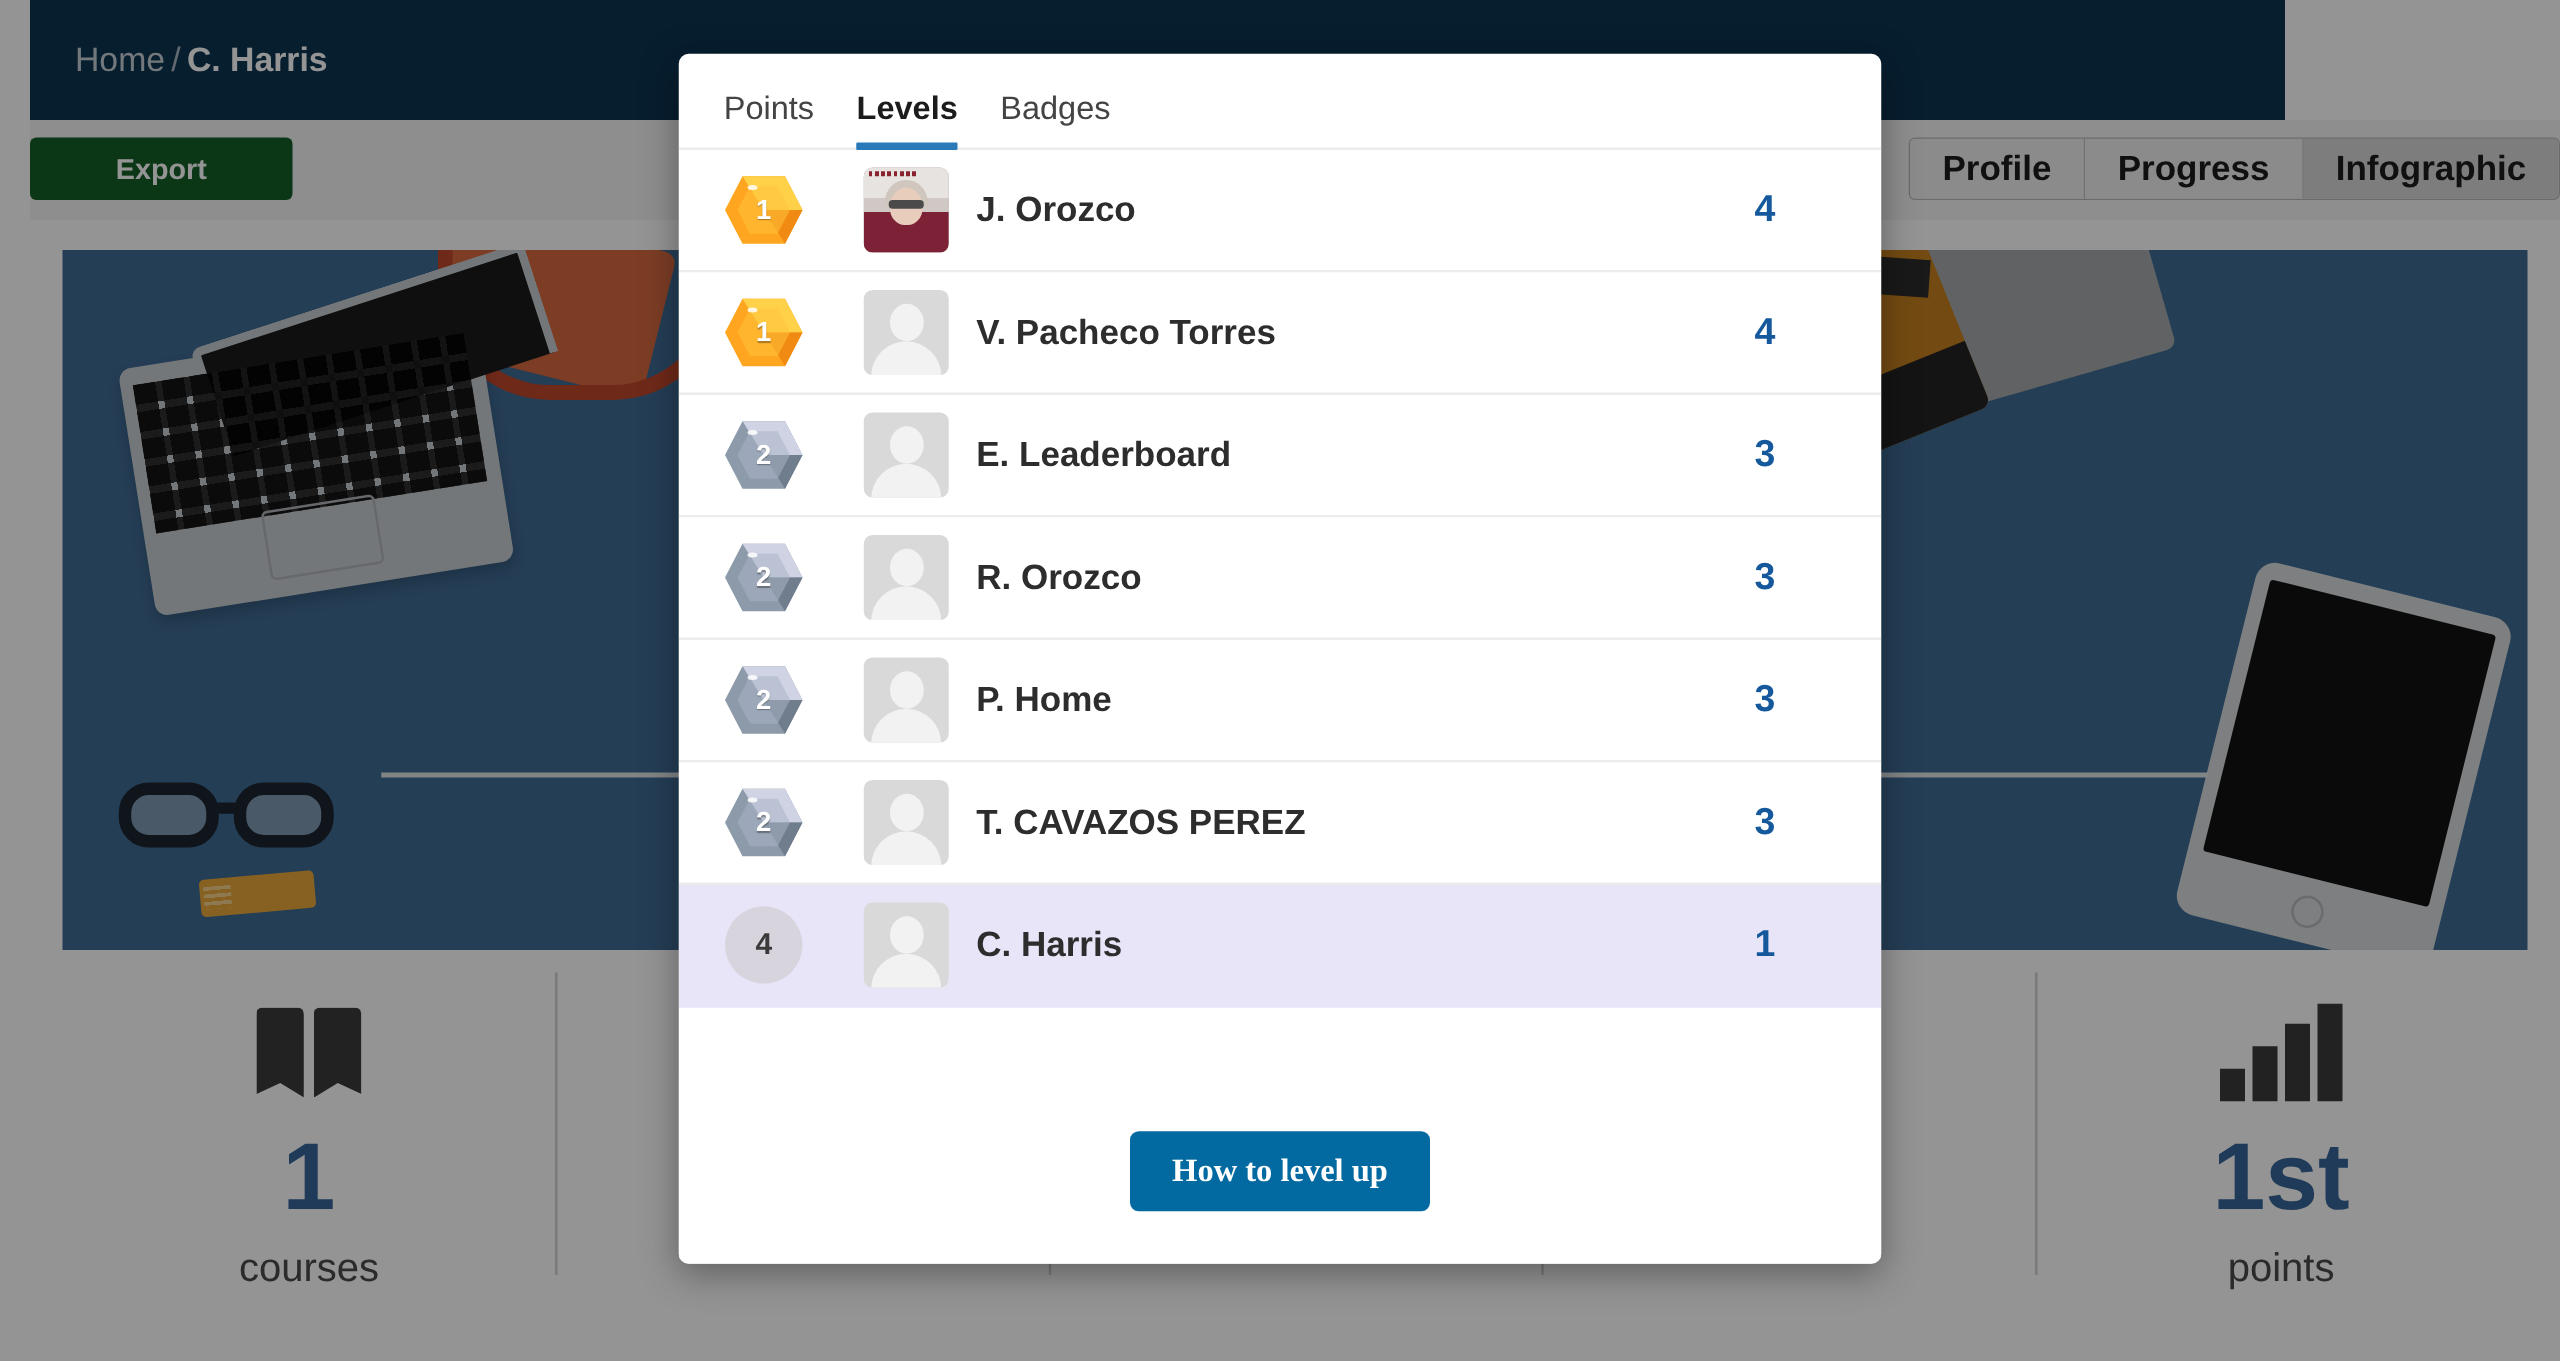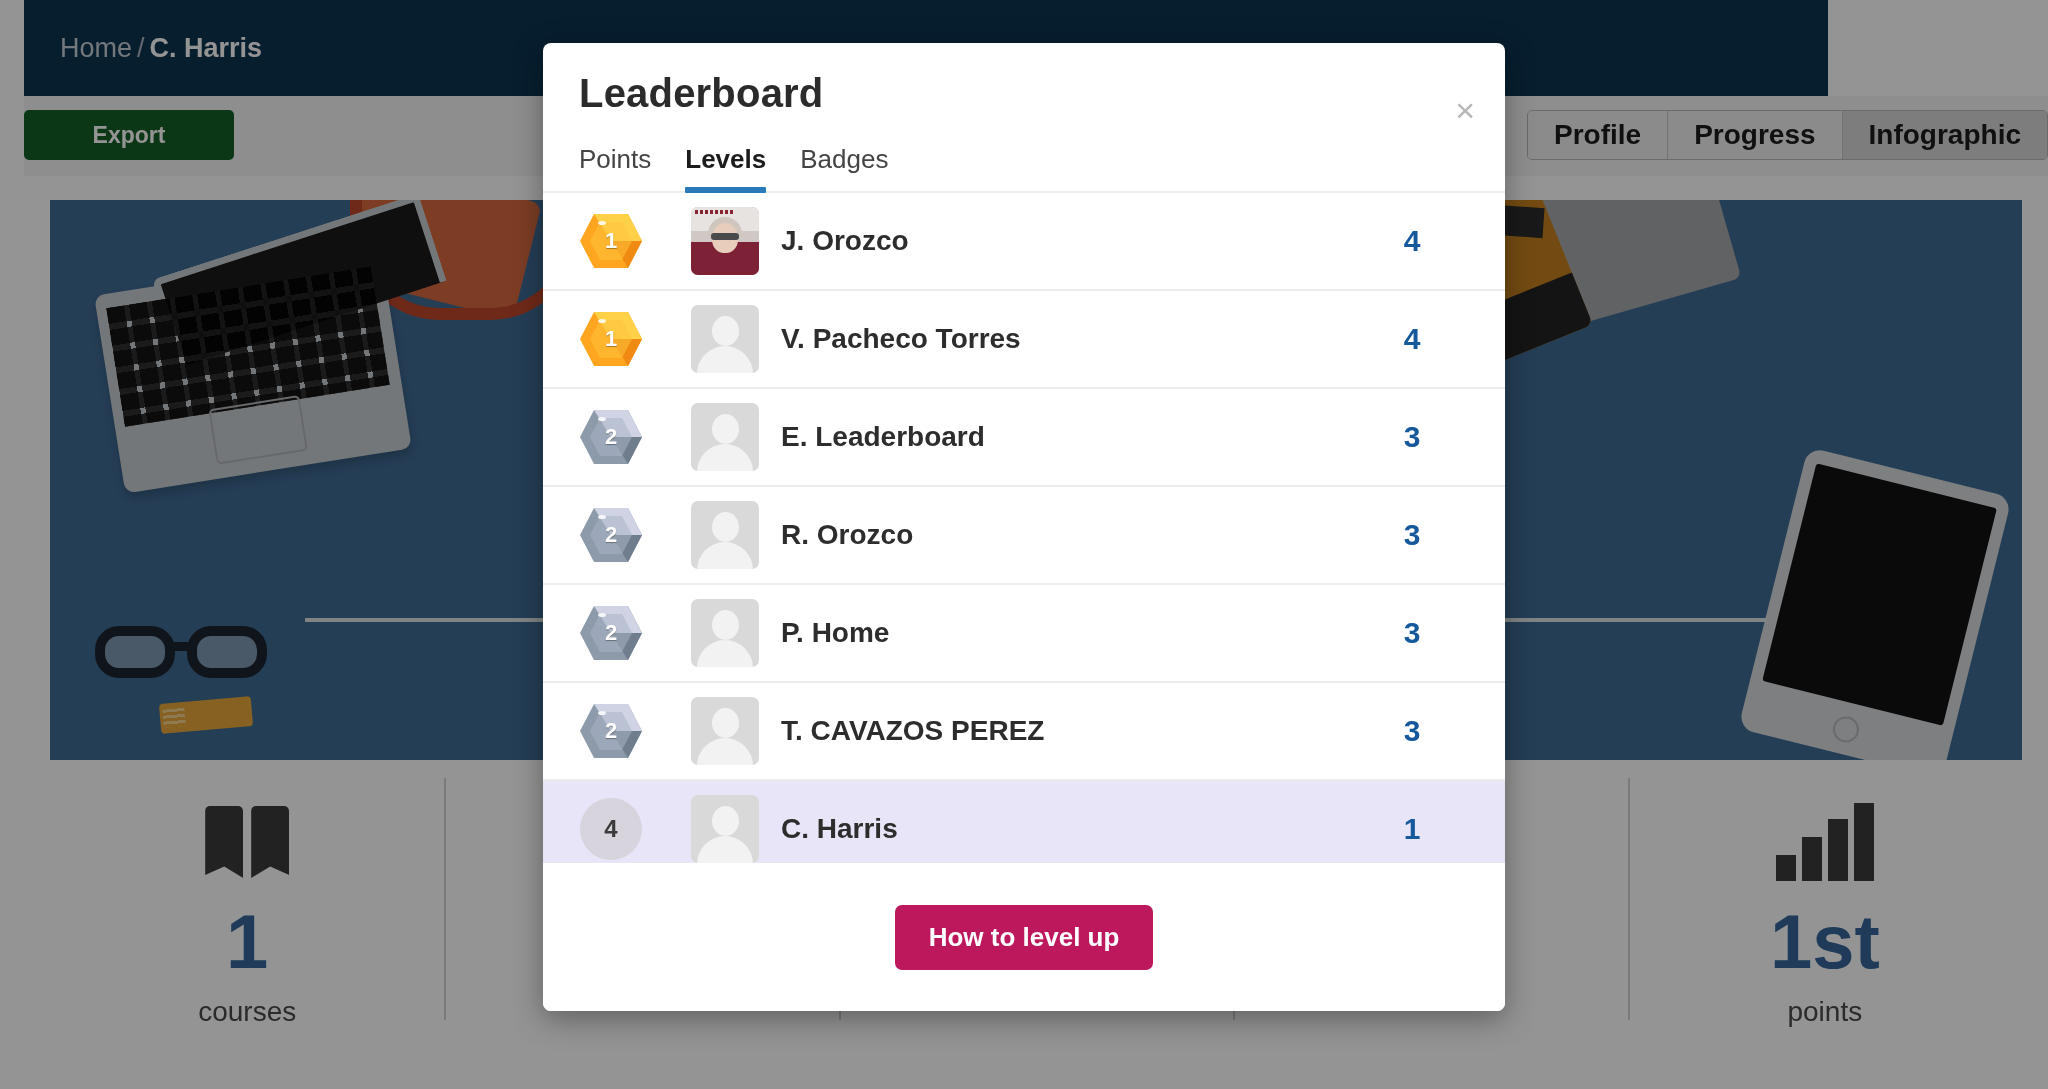--- a/index.html
+++ b/index.html
@@ -172,21 +172,21 @@
   }
   .stat + .stat::before {
     content: ""; position: absolute; left: 0; top: 8px; bottom: 40px;
     width: 2px; background: #d2d2d2;
   }
   .stat .ico { height: 92px; display: flex; align-items: center; justify-content: center; }
   .stat .val {
     font-size: 76px; font-weight: bold; color: #37679b; line-height: 1.05;
     margin-top: 14px;
   }
-  .stat .lbl { font-size: 28px; color: #4a4a4a; margin-top: 14px; }
+  .stat .lbl { font-size: 32px; color: #4a4a4a; margin-top: 14px; }
 
   .icon-book { position: relative; width: 84px; height: 72px; }
   .icon-book .pg {
     position: absolute; top: 0; width: 38px; height: 72px; background: #3b3b3b;
     border-radius: 5px 5px 0 0;
   }
   .icon-book .pg.l { left: 0; clip-path: polygon(0 0,100% 0,100% 100%,50% 84%,0 96%); }
   .icon-book .pg.r { right: 0; clip-path: polygon(0 0,100% 0,100% 96%,50% 84%,0 100%); }
 
   .icon-bars { display: flex; align-items: flex-end; gap: 6px; height: 78px; }
@@ -316,24 +316,24 @@
   
   .lb-list::-webkit-scrollbar { width: 16px; }
   .lb-list::-webkit-scrollbar-track { background: #f7f7f7; }
   .lb-list::-webkit-scrollbar-thumb { background: #c2c2c2; border-radius: 8px; }
 
   .modal-foot {
     height: 148px; display: flex; align-items: center; justify-content: center;
     background: #ffffff;
   }
   .btn-levelup {
-    background: #be185d; border: none; border-radius: 7px;
+    background: #0369a1; border: none; border-radius: 7px;
     color: #ffffff; font-size: 26px; font-weight: bold;
     padding: 17px 34px; cursor: pointer;
-    font-family: Liberation Sans, sans-serif;
+    font-family: Liberation Serif, serif;
   }
 </style>
 </head>
 <body>
 
 <div id="page-root">
   <div class="page-dim"></div>
 
   <div class="nav-bar">
     <div class="breadcrumb">
@@ -420,24 +420,20 @@
       <div class="val">1st</div>
       <div class="lbl">points</div>
     </div>
 
   </div>
 
   <div class="overlay"></div>
 
   <div class="modal">
 
-    <div class="modal-head">
-      <div class="modal-title">Leaderboard</div>
-      <button class="modal-close">×</button>
-    </div>
 
     <div class="modal-tabs">
       <div class="mtab">Points</div>
       <div class="mtab active">Levels</div>
       <div class="mtab">Badges</div>
     </div>
 
     <div class="lb-wrap">
       <div class="lb-list" id="lb-list">
           <div class="lb-row">

